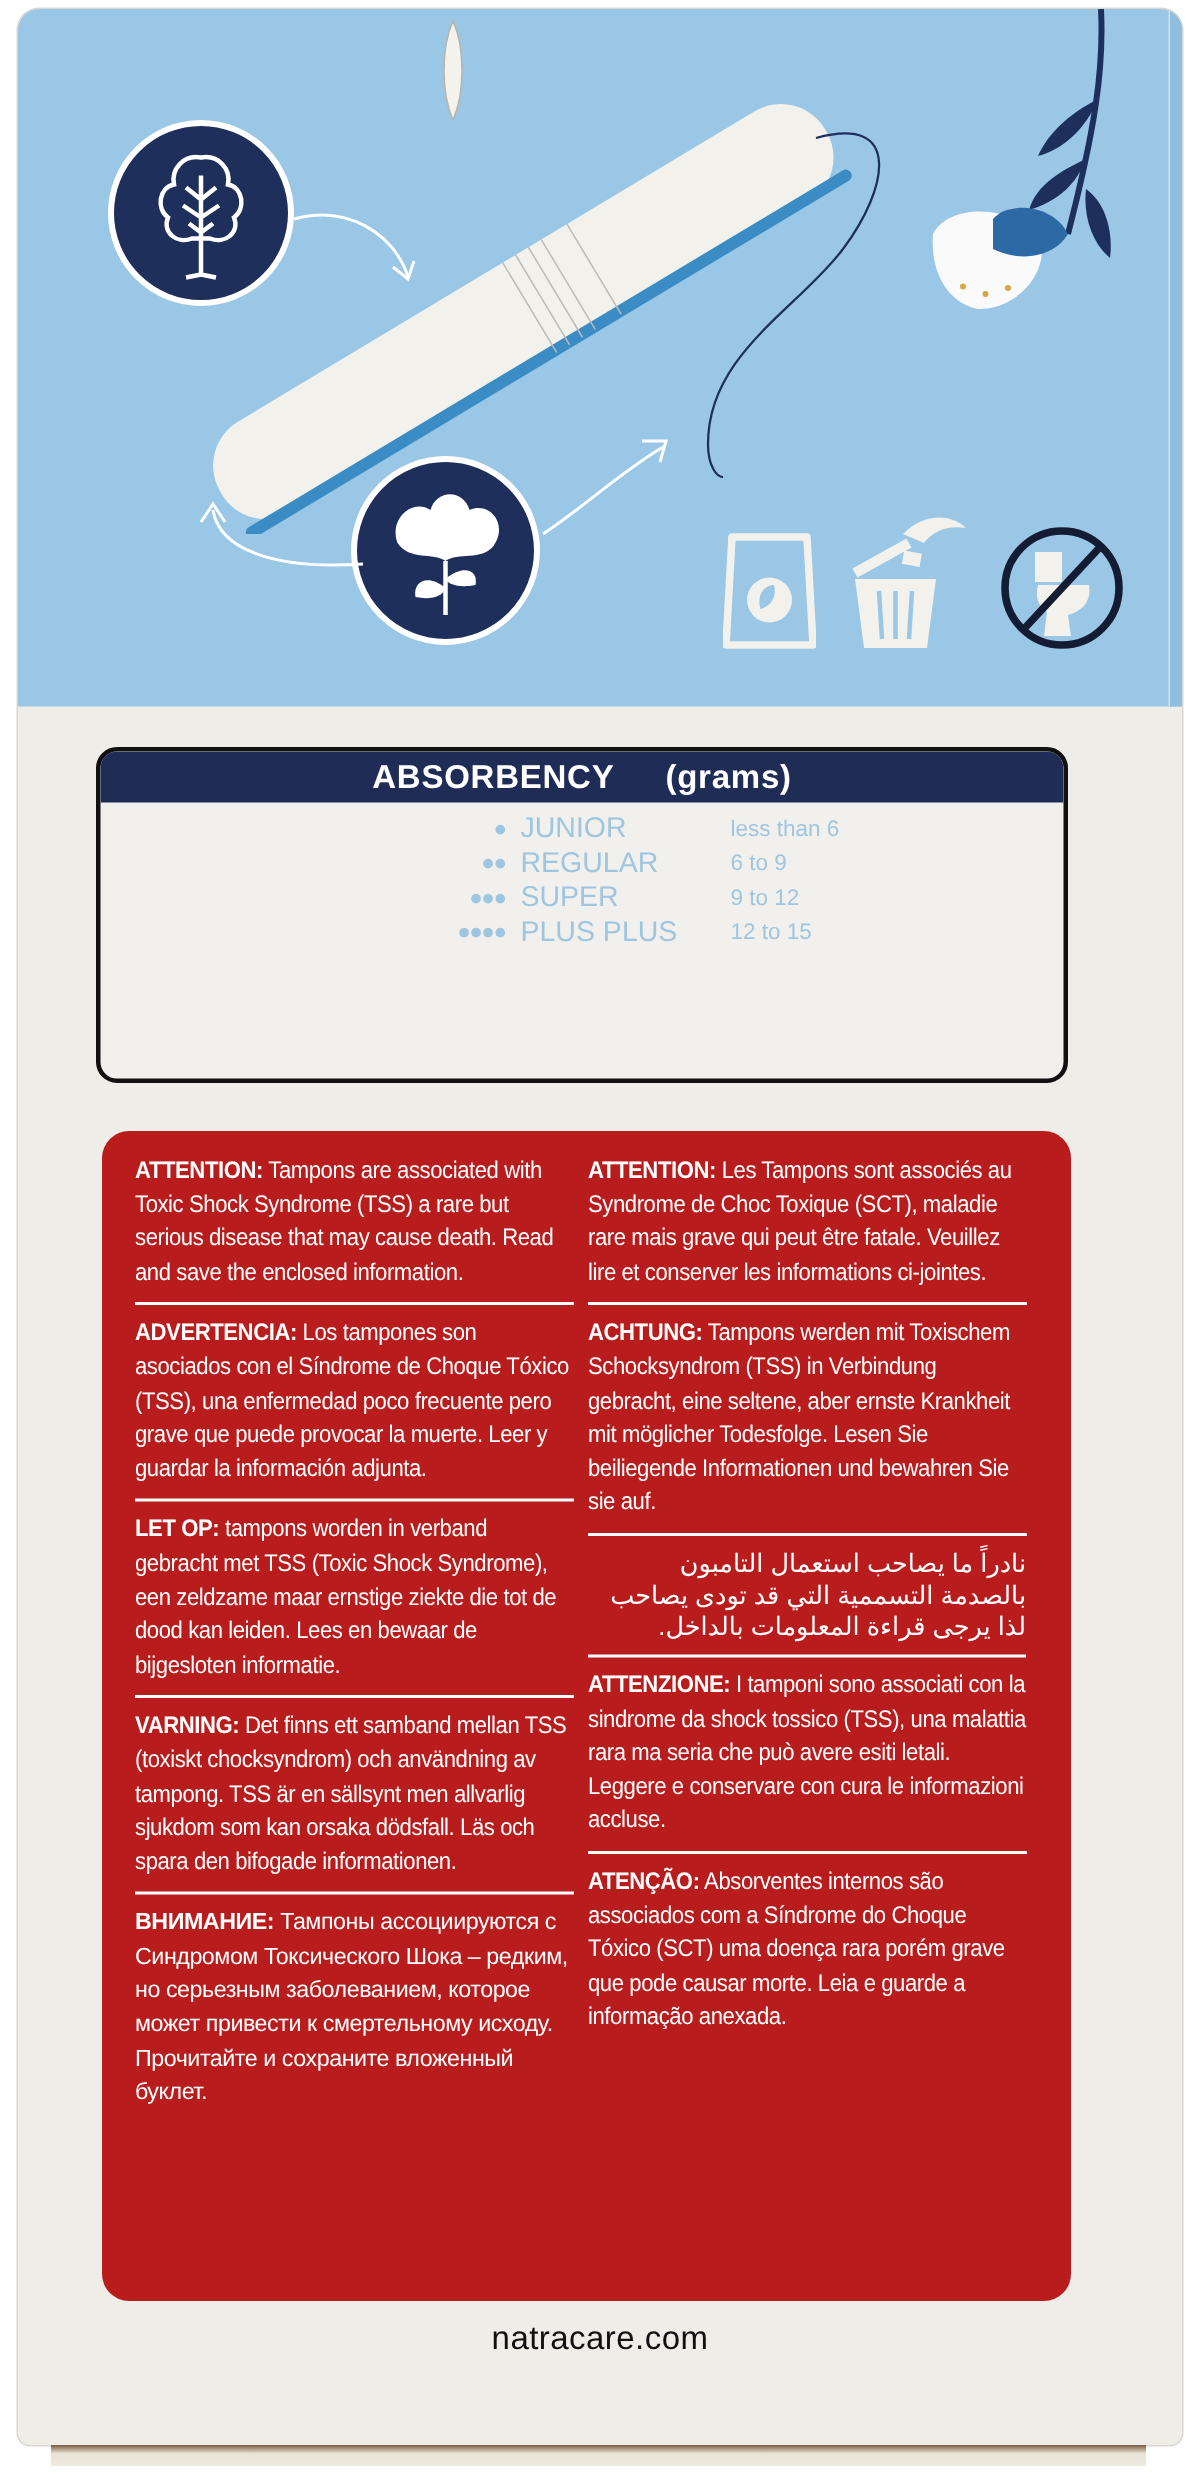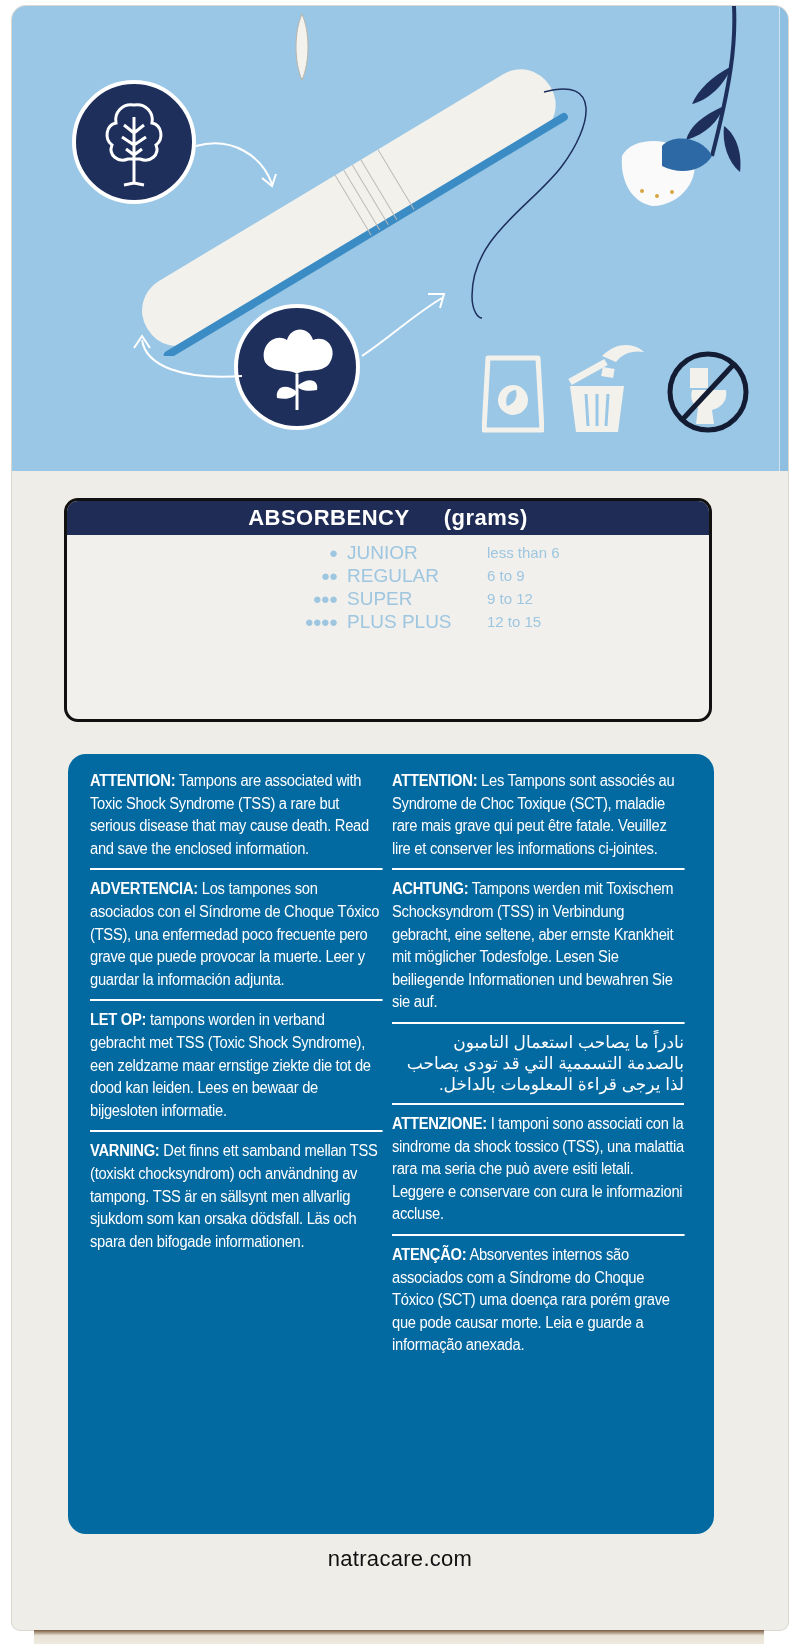--- a/index.html
+++ b/index.html
@@ -13,21 +13,21 @@
 
   .absorb { position:absolute; left:64px; top:492px; width:648px; height:224px; border:3px solid #111; border-radius:14px; box-sizing:border-box; background:#f1f0ec; overflow:hidden; }
   .absorb-head { height:34px; background:#1f2c56; color:#fff; display:flex; align-items:center; justify-content:center; font-family:"Liberation Sans", sans-serif; font-size:22px; font-weight:bold; letter-spacing:0.5px; }
   .absorb-head .unit { margin-left:34px; font-weight:bold; }
   .absorb-rows { margin-top:6px; display:grid; grid-template-columns: 218px 140px 160px; justify-content:center; row-gap:0; }
   .drops { text-align:right; padding-right:10px; color:#9ec6e0; font-size:15px; letter-spacing:-1px; line-height:23px; }
   .lvl { color:#9ec6e0; font-size:19px; line-height:23px; }
   .range { color:#9ec6e0; font-size:15px; line-height:23px; padding-left:0; }
   .absorb-note { text-align:center; font-size:17.5px; color:#111; line-height:24px; margin-top:6px; padding:0 8px; }
 
-  .warn { position:absolute; left:68px; top:748px; width:646px; height:780px; background:#0369a1; border-radius:18px; }
+  .warn { position:absolute; left:68px; top:748px; width:646px; height:780px; background:#b91c1c; border-radius:18px; }
   .col { position:absolute; top:16px; width:292px; }
   .col.left { left:22px; }
   .col.right { left:324px; }
   .entry { color:#ffffff; font-family:"Liberation Sans", sans-serif; font-size:16px; line-height:22.6px; letter-spacing:-0.3px; padding-bottom:8px; margin-bottom:8px; border-bottom:2px solid #ffffff; transform:scaleX(0.92); transform-origin:left; width:318px; }
   .entry:last-child { border-bottom:none; }
   .entry b { font-weight:bold; }
   .entry.ar { direction:rtl; text-align:right; font-size:17px; line-height:21px; transform:none; width:292px; }
   .entry.ar .ar-title { text-decoration:underline; display:block; }
   .entry.ru { font-size:15.5px; transform:none; width:300px; }
 
@@ -143,20 +143,21 @@
       <span class="range">12 to 15</span>
     </div>
   </div>
 
   <div class="warn" style="left:56px;">
     <div class="col left">
       <div class="entry"><b>ATTENTION:</b><span> Tampons are associated with Toxic Shock Syndrome (TSS) a rare but serious disease that may cause death. Read and save the enclosed information.</span></div>
       <div class="entry"><b>ADVERTENCIA:</b><span> Los tampones son asociados con el Síndrome de Choque Tóxico (TSS), una enfermedad poco frecuente pero grave que puede provocar la muerte. Leer y guardar la información adjunta.</span></div>
       <div class="entry"><b>LET OP:</b><span> tampons worden in verband gebracht met TSS (Toxic Shock Syndrome), een zeldzame maar ernstige ziekte die tot de dood kan leiden. Lees en bewaar de bijgesloten informatie.</span></div>
       <div class="entry"><b>VARNING:</b><span> Det finns ett samband mellan TSS (toxiskt chocksyndrom) och användning av tampong. TSS är en sällsynt men allvarlig sjukdom som kan orsaka dödsfall. Läs och spara den bifogade informationen.</span></div>
+      <div class="entry ru"><b>ВНИМАНИЕ:</b><span> Тампоны ассоциируются с Синдромом Токсического Шока – редким, но серьезным заболеванием, которое может привести к смертельному исходу. Прочитайте и сохраните вложенный буклет.</span></div>
     </div>
     <div class="col right">
       <div class="entry"><b>ATTENTION:</b><span> Les Tampons sont associés au Syndrome de Choc Toxique (SCT), maladie rare mais grave qui peut être fatale. Veuillez lire et conserver les informations ci-jointes.</span></div>
       <div class="entry"><b>ACHTUNG:</b><span> Tampons werden mit Toxischem Schocksyndrom (TSS) in Verbindung gebracht, eine seltene, aber ernste Krankheit mit möglicher Todesfolge. Lesen Sie beiliegende Informationen und bewahren Sie sie auf.</span></div>
       <div class="entry ar"><span>نادراً ما يصاحب استعمال التامبون بالصدمة التسممية التي قد تودى يصاحب لذا يرجى قراءة المعلومات بالداخل.</span></div>
       <div class="entry"><b>ATTENZIONE:</b><span> I tamponi sono associati con la sindrome da shock tossico (TSS), una malattia rara ma seria che può avere esiti letali. Leggere e conservare con cura le informazioni accluse.</span></div>
       <div class="entry"><b>ATENÇÃO:</b><span> Absorventes internos são associados com a Síndrome do Choque Tóxico (SCT) uma doença rara porém grave que pode causar morte. Leia e guarde a informação anexada.</span></div>
     </div>
   </div>
 

